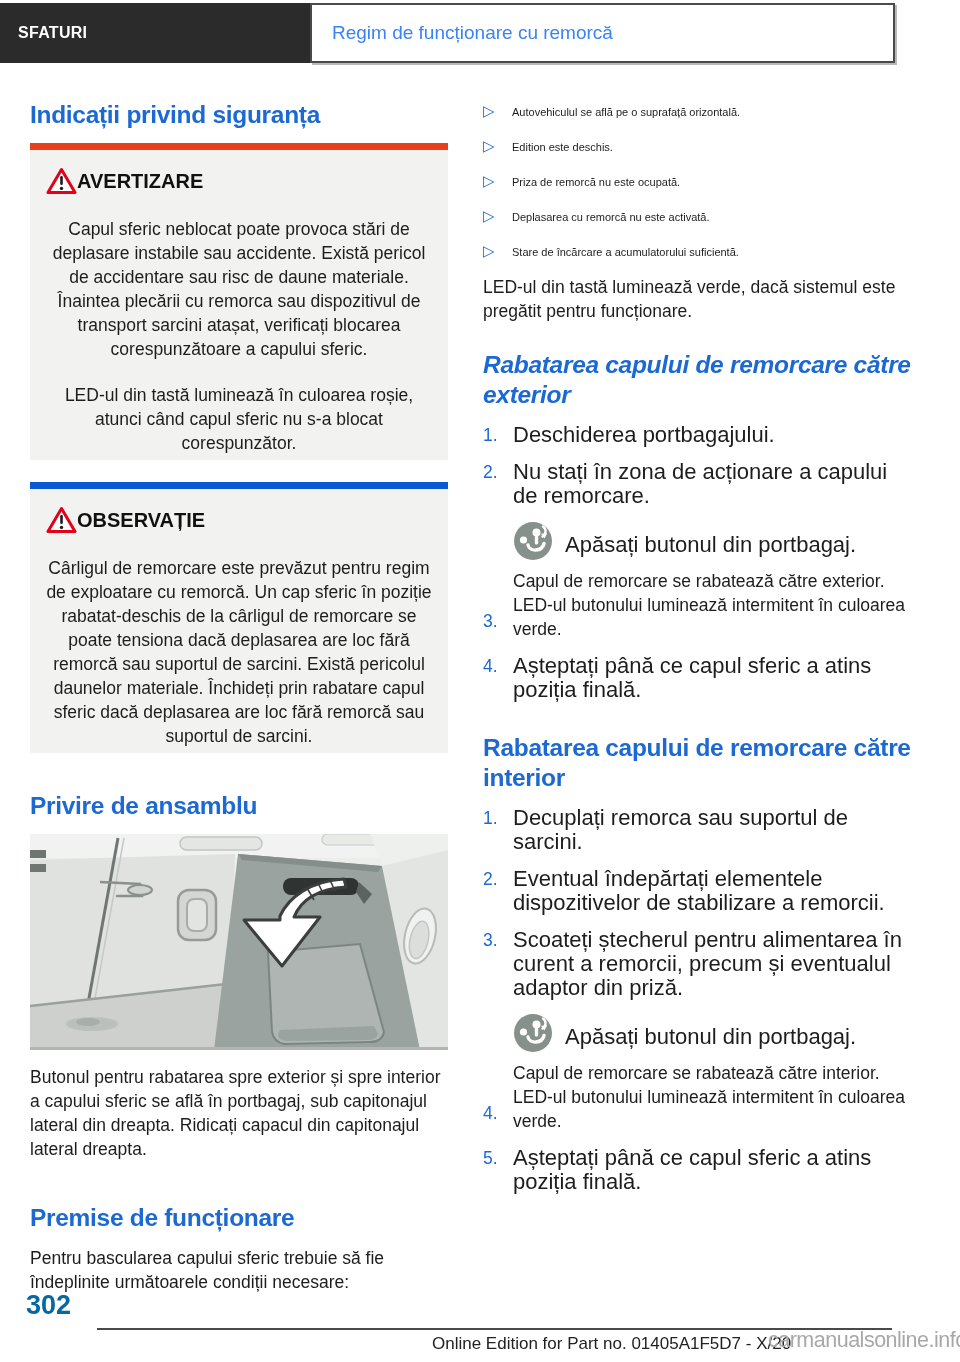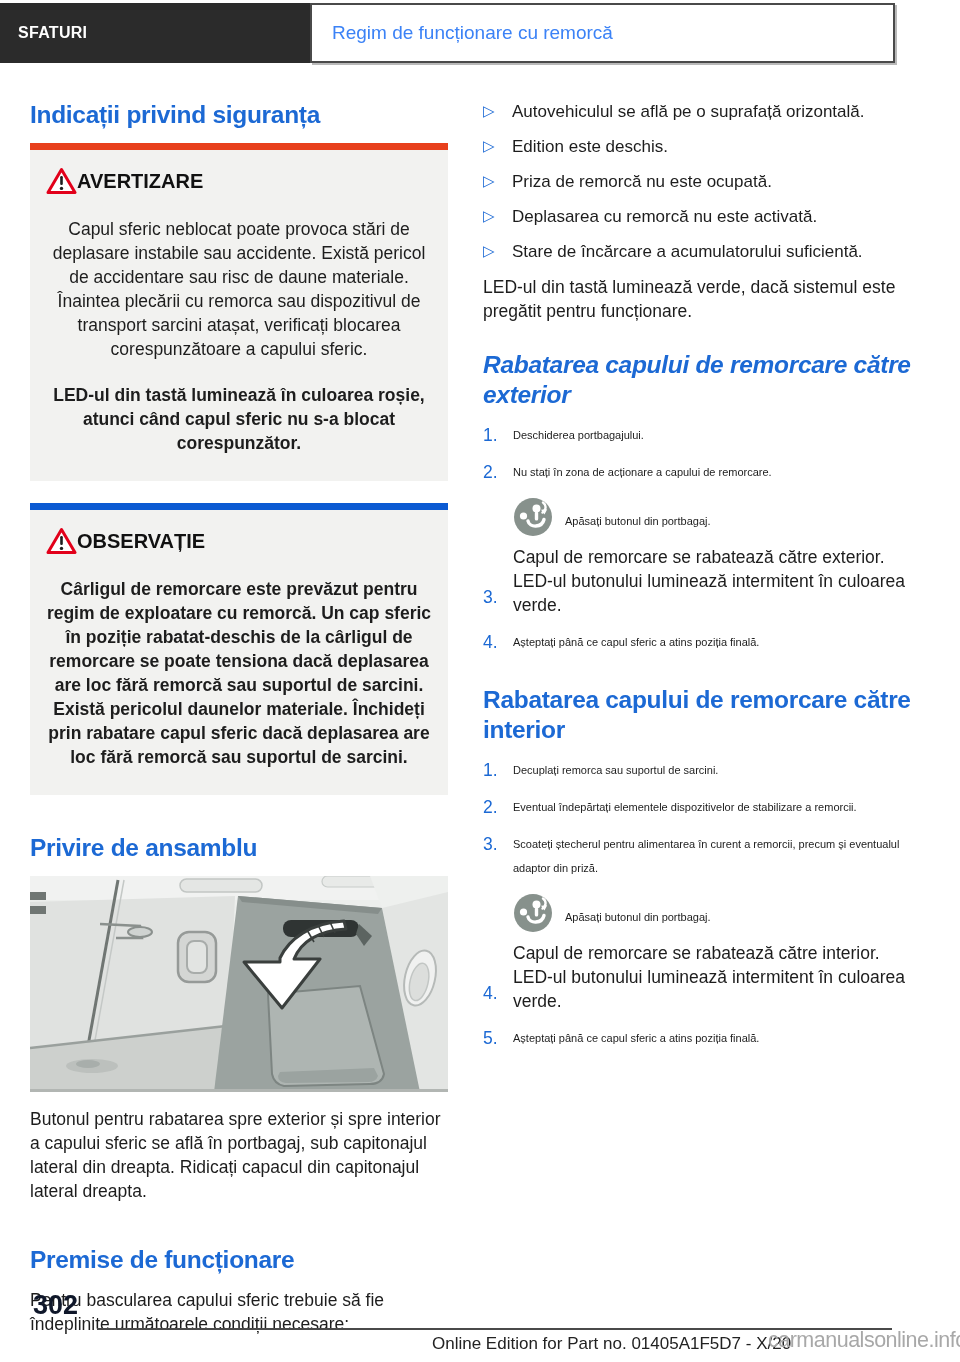--- a/index.html
+++ b/index.html
@@ -34,44 +34,44 @@
   .alert-box{background:#f2f2f0;margin-bottom:22px;}
   .alert-box.caution{margin-bottom:38px;}
   .alert-bar{height:7px;}
   .alert-bar.warn{background:#e8401c;}
   .alert-bar.caution{background:#0b5ad2;}
   .alert-head{
     display:flex;align-items:center;
     padding:17px 16px 0 16px;font-size:20px;font-weight:bold;color:#111;
   }
   .alert-box p.body{margin:22px 16px 0 16px;text-align:center;}
-  .alert-box p.body:last-child{padding-bottom:26px;font-weight:bold;}
+  .alert-box p.body:last-child{padding-bottom:5px;}
   
   .overview-img{display:block;margin:4px 0 15px 0;}
   
   .cond{display:flex;margin-bottom:11px;}
   .cond-marker{width:29px;flex:none;color:#1c69d4;font-size:15px;padding-top:2px;}
-  .cond-text{flex:1;font-size:17px;line-height:24px;}
+  .cond-text{flex:1;font-size:11px;line-height:24px;}
   .led-note{margin-top:5px;}
   
   .steps{margin-top:2px;}
   .step{display:flex;margin-bottom:13px;}
   .step-num{width:30px;flex:none;color:#1c69d4;font-size:17.5px;line-height:24px;}
   .step-body{flex:1;}
-  .step-text{font-size:11px;line-height:24px;}
+  .step-text{font-size:22px;line-height:24px;}
   .step-line--icon{display:flex;align-items:flex-end;gap:12px;margin-bottom:8px;}
   .step-line--icon .step-text{margin-bottom:4px;}
   .step--icon .step-num{align-self:flex-end;margin-bottom:8px;}
   .step-detail{font-size:17.5px;line-height:24px;margin:0;}
   .btn-icon{flex:none;width:40px;height:40px;display:block;}
   .mt-sect{margin-top:27px;font-style:italic;}
   .mt-sect2{margin-top:31px;}
   .mt-prem{margin-top:42px;}
   
-  .page-num{position:absolute;left:33px;top:1290px;font-size:27px;font-weight:bold;color:#0f172a;}
+  .page-num{position:absolute;left:26px;top:1290px;font-size:27px;font-weight:bold;color:#0369a1;}
   .footer-line{position:absolute;left:97px;top:1328px;width:795px;height:2px;background:#4a4a4a;}
   .edition{position:absolute;left:432px;top:1334px;font-size:17px;color:#222;}
   .watermark{position:absolute;left:768px;top:1328px;font-size:21.5px;color:#a8a8a8;letter-spacing:-.5px;}
 </style>
 </head>
 <body>
 
 <div class="hdr-black">
   <span>SFATURI</span>
 </div>

